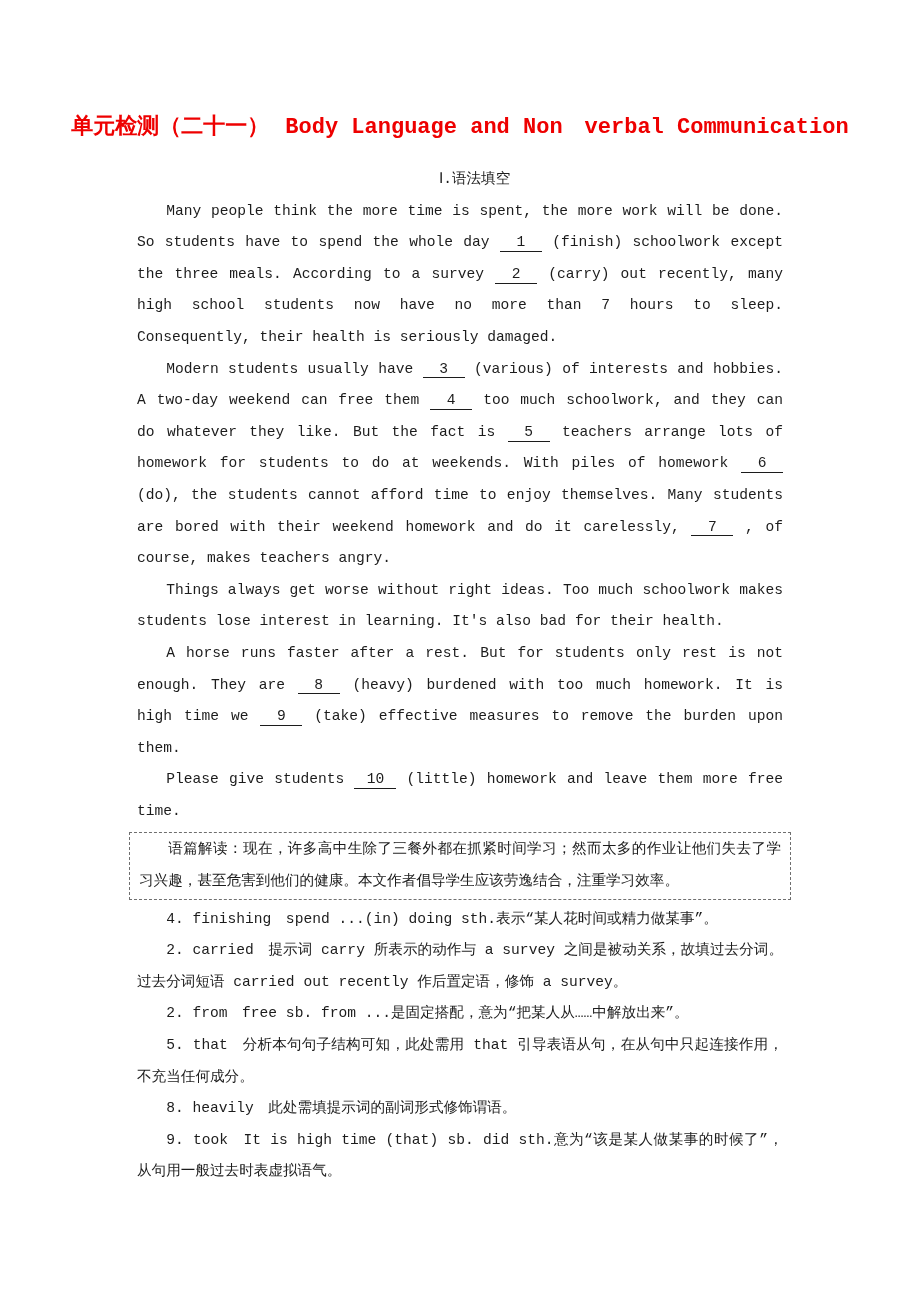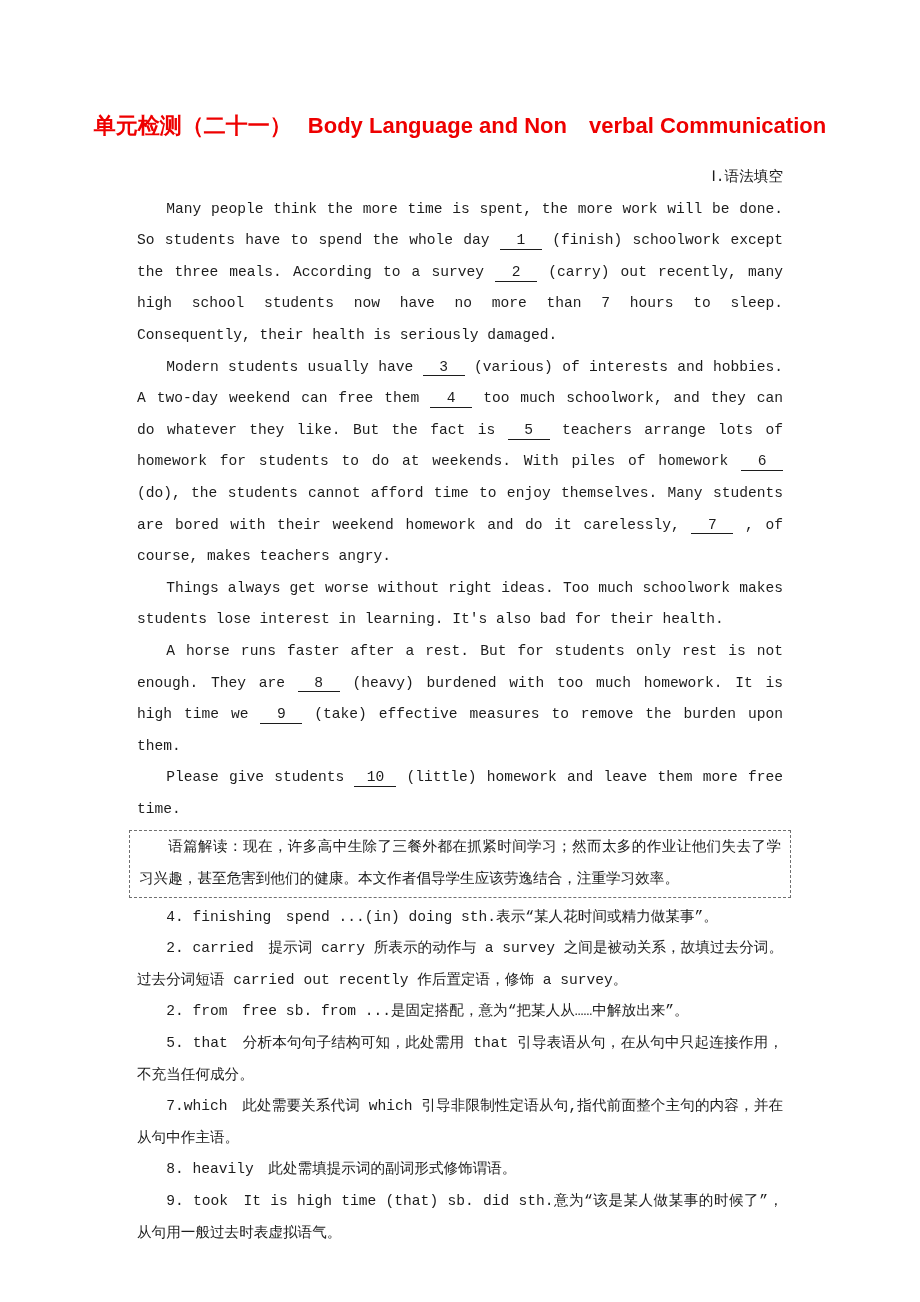--- a/index.html
+++ b/index.html
@@ -7,27 +7,27 @@
     width:920px;height:1302px;background:#ffffff;overflow:hidden;
     font-family:"Liberation Mono","DejaVu Sans Mono",monospace;
     color:#1c1c1c;
   }
   .page{padding-top:110px;}
   .doc-title{
     margin:0;text-align:center;color:#ee0000;
     font-family:"Liberation Sans","DejaVu Sans",sans-serif;
     font-weight:bold;font-size:22px;line-height:32px;
   }
-  .doc-title span{white-space:pre-wrap;}
+  .doc-title span{white-space:pre-wrap;font-family:Liberation Mono, monospace;}
   .doc-title .t-en{margin-left:16px;}
   .content{
     width:646px;margin:20px auto 0;
     font-size:14.6px;line-height:31.6px;text-align:justify;
   }
-  .section-heading{margin:0;text-indent:2em;text-align:right;}
+  .section-heading{margin:0;text-indent:2em;text-align:center;}
   p.para{margin:0;text-indent:2em;}
   .blank{
     display:inline-block;min-width:2.6em;text-align:center;text-indent:0;
     border-bottom:1px solid #1c1c1c;line-height:1.15;padding:0 2px;
   }
   .analysis-box{
     border:1px dashed #6f6f6f;margin:5px -8px 4px;padding:1px 9px;
   }
   .explanations{margin-top:4px;}
 </style>
@@ -50,18 +50,17 @@
 
     <div class="analysis-box">
       <p class="para"><span>语篇解读：</span><span>现在，许多高中生除了三餐外都在抓紧时间学习；然而太多的作业让他们失去了学习兴趣，甚至危害到他们的健康。本文作者倡导学生应该劳逸结合，注重学习效率。</span></p>
     </div>
 
     <div class="explanations">
         <p class="para">4. finishing　spend ...(in) doing sth.表示“某人花时间或精力做某事”。</p>
         <p class="para">2. carried　提示词 carry 所表示的动作与 a survey 之间是被动关系，故填过去分词。过去分词短语 carried out recently 作后置定语，修饰 a survey。</p>
         <p class="para">2. from　free sb. from ...是固定搭配，意为“把某人从……中解放出来”。</p>
         <p class="para">5. that　分析本句句子结构可知，此处需用 that 引导表语从句，在从句中只起连接作用，不充当任何成分。</p>
-        <p class="para">7.which　此处需要关系代词 which 引导非限制性定语从句,指代前面整个主句的内容，并在从句中作主语。</p>
         <p class="para">8. heavily　此处需填提示词的副词形式修饰谓语。</p>
         <p class="para">9. took　It is high time (that) sb. did sth.意为“该是某人做某事的时候了”，从句用一般过去时表虚拟语气。</p>
       </div>
   </div>
 </div>
 
 </body></html>

